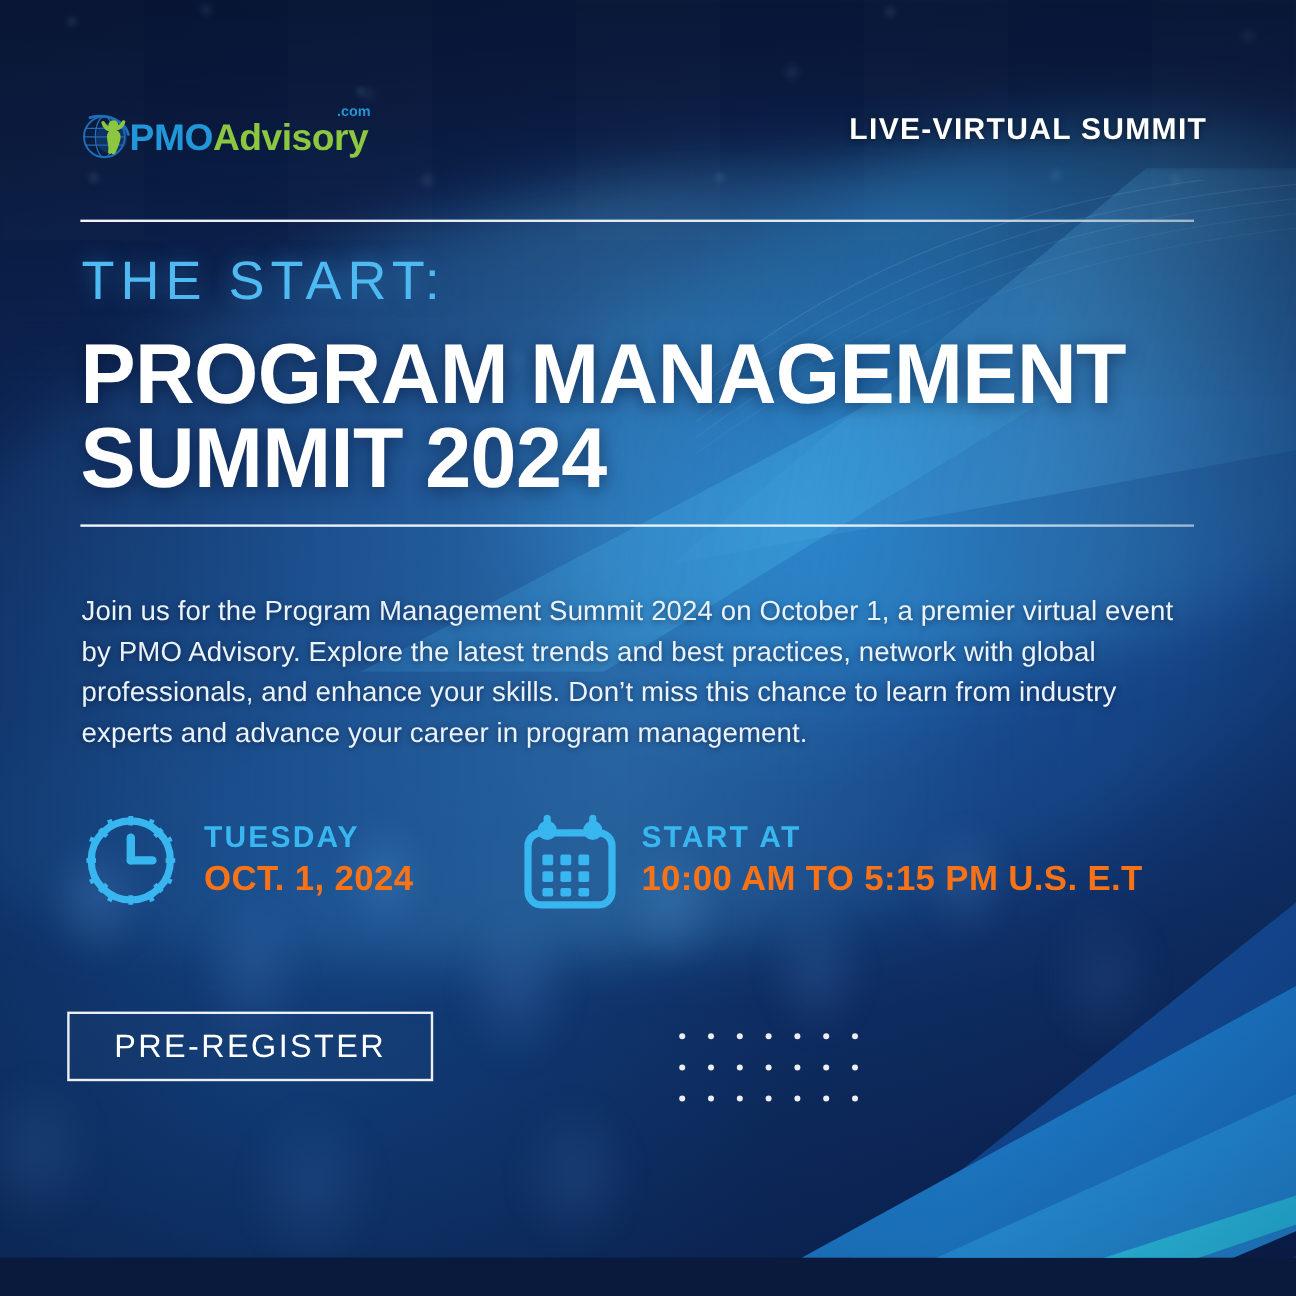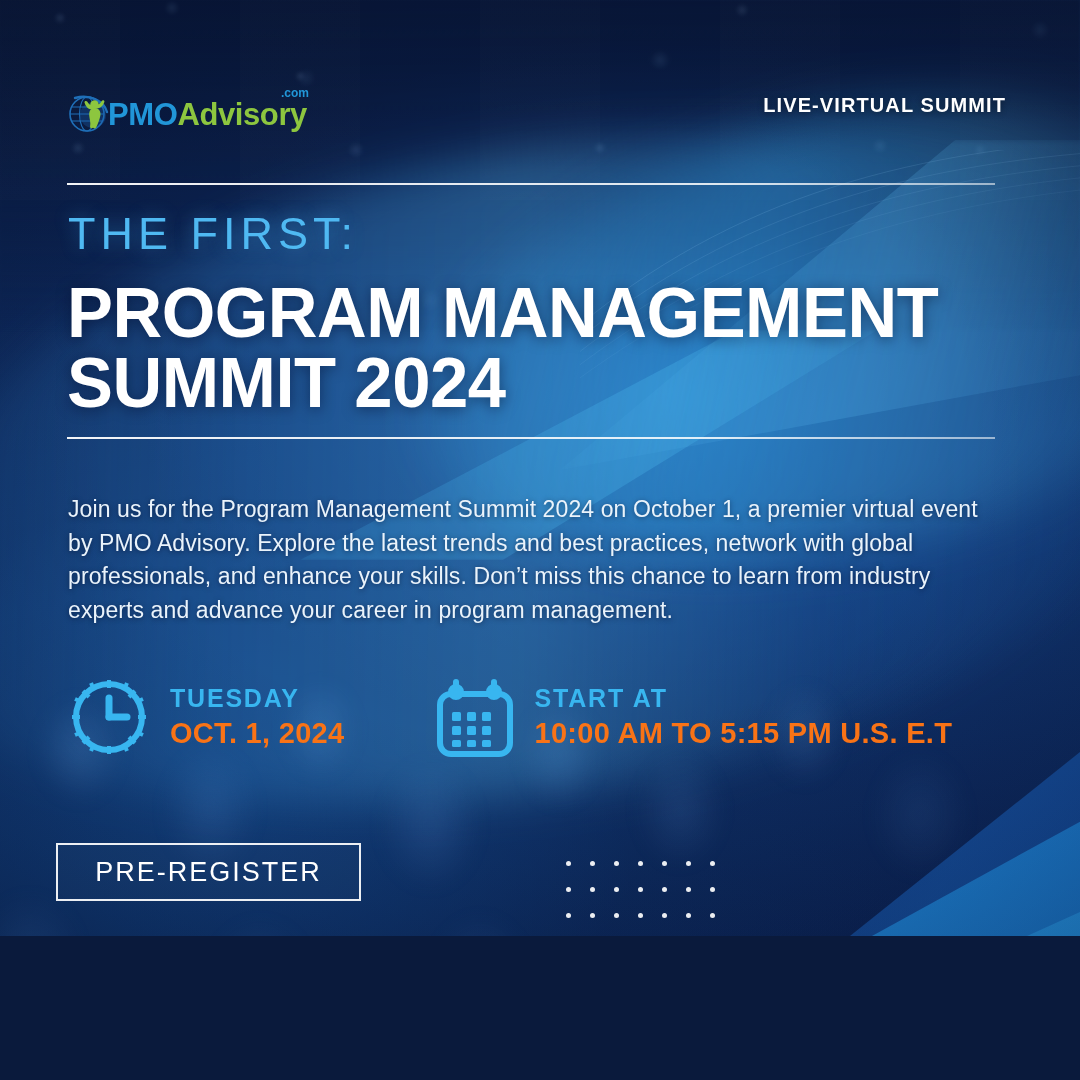--- a/index.html
+++ b/index.html
@@ -4,21 +4,21 @@
 <title>Program Management Summit 2024</title>
 <style>
   * { margin:0; padding:0; box-sizing:border-box; }
   html, body {
     width:1080px; height:1080px; overflow:hidden;
     background:#0a1a3c;
     font-family:"Liberation Sans", sans-serif;
   }
 
   .poster {
-    position:relative; width:1080px; height:936px; overflow:hidden;
+    position:relative; width:1080px; height:1048px; overflow:hidden;
     background:#0c1c42;
   }
 
   
 
   
   .bg-base {
     position:absolute; inset:0;
     background:
       radial-gradient(ellipse 70% 55% at 62% 42%, #1b5fa8 0%, rgba(20,70,140,0.55) 38%, rgba(10,32,78,0) 70%),
@@ -159,21 +159,21 @@
   }
   .logo-pmo { color:#2196d8; }
   .logo-adv { color:#8dc63f; }
   .logo-dotcom {
     position:absolute; right:-2px; top:-12px;
     font-size:12px; font-weight:bold; color:#2196d8; letter-spacing:0;
   }
 
   .kicker-right {
     position:absolute; right:74px; top:94px;
-    color:#ffffff; font-size:20px; font-weight:bold;
+    color:#ffffff; font-size:25px; font-weight:bold;
     letter-spacing:1.1px; white-space:nowrap;
     text-shadow:0 1px 6px rgba(0,0,0,0.45);
   }
 
   
   .rule {
     position:absolute; left:67px; width:928px; height:2px;
     background:linear-gradient(90deg, rgba(255,255,255,0.95) 0%, rgba(255,255,255,0.85) 70%, rgba(255,255,255,0.55) 100%);
   }
   .rule-top    { top:183px; }
@@ -289,21 +289,21 @@
         <span class="logo-pmo">PMO</span><span class="logo-adv">Advisory</span>
         <span class="logo-dotcom">.com</span>
       </div>
     </div>
 
     <div class="kicker-right">LIVE-VIRTUAL SUMMIT</div>
 
     <div class="rule rule-top"></div>
     <div class="rule rule-bottom"></div>
 
-    <div class="eyebrow">THE FIRST:</div>
+    <div class="eyebrow">THE START:</div>
     <h1 class="headline">
       <span class="l1">PROGRAM MANAGEMENT</span>
       <span class="l2">SUMMIT 2024</span>
     </h1>
 
     <p class="blurb">Join us for the Program Management Summit 2024 on October 1, a premier virtual event by PMO Advisory. Explore the latest trends and best practices, network with global professionals, and enhance your skills. Don’t miss this chance to learn from industry experts and advance your career in program management.</p>
 
     <div class="info-row">
 
       <div class="info-item clock">

